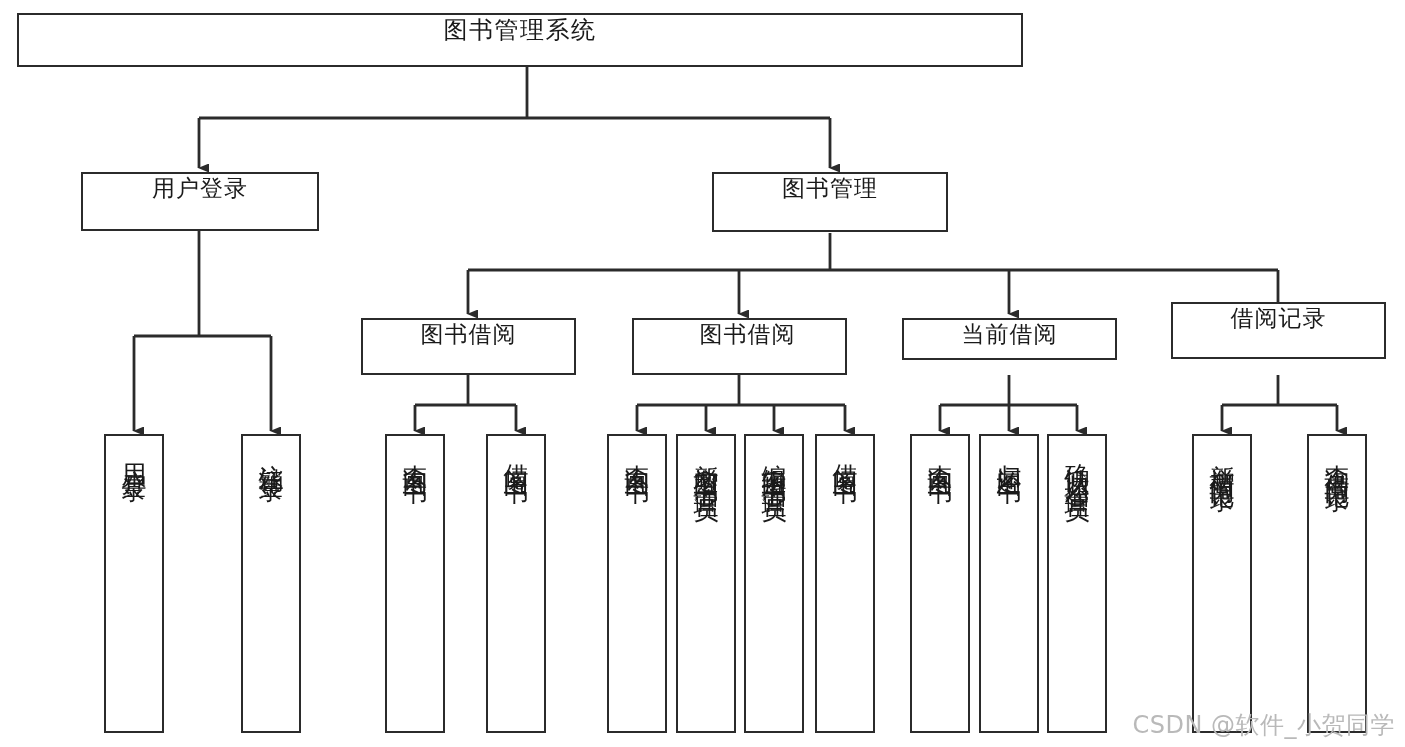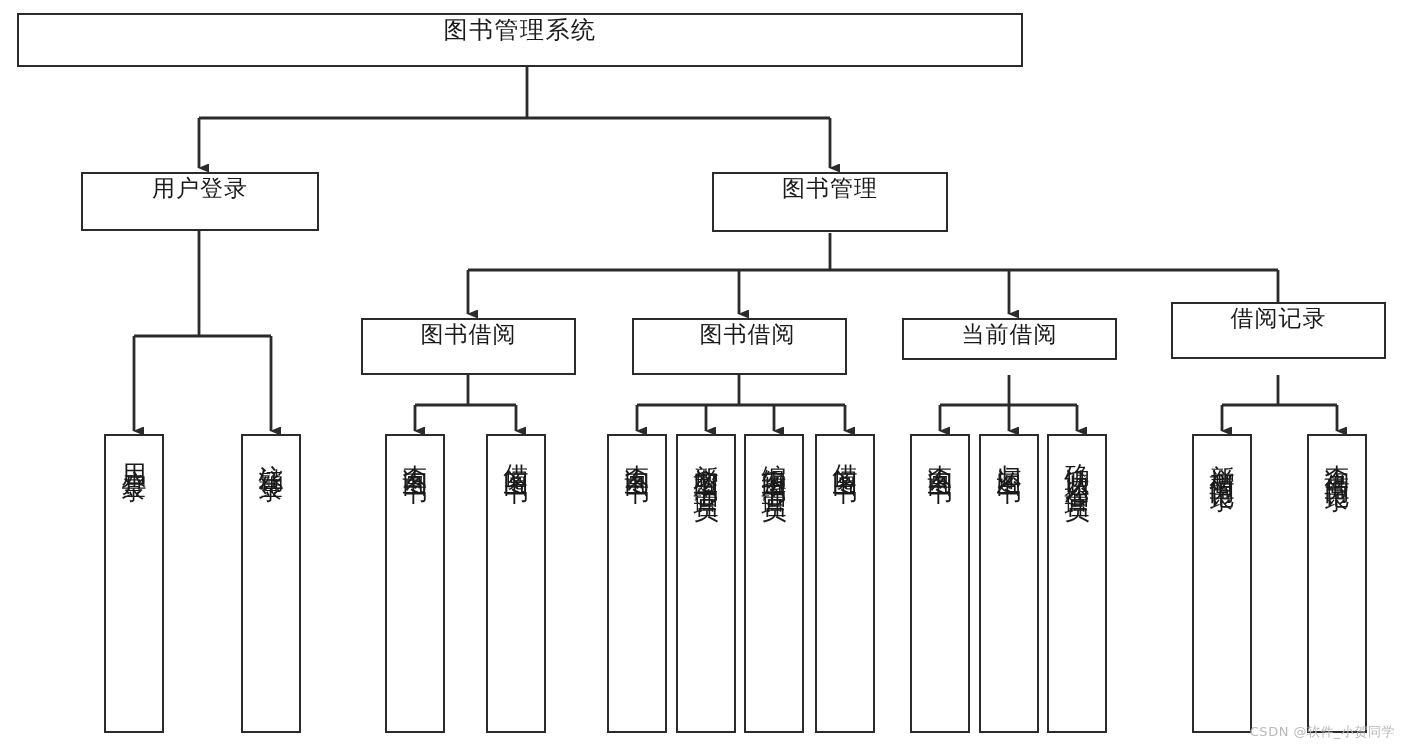--- a/index.html
+++ b/index.html
@@ -62,21 +62,21 @@
     text-orientation: upright;
     font-size: 25px;
     letter-spacing: 5px;
     line-height: 1;
     white-space: nowrap;
   }
   #watermark {
     position: absolute;
     right: 10px;
     bottom: 6px;
-    font-size: 13px;
+    font-size: 24px;
     color: #b9b9b9;
     letter-spacing: 0.5px;
     white-space: nowrap;
     user-select: none;
   }
 </style>
 </head>
 <body>
 
 <div id="diagram-root">

